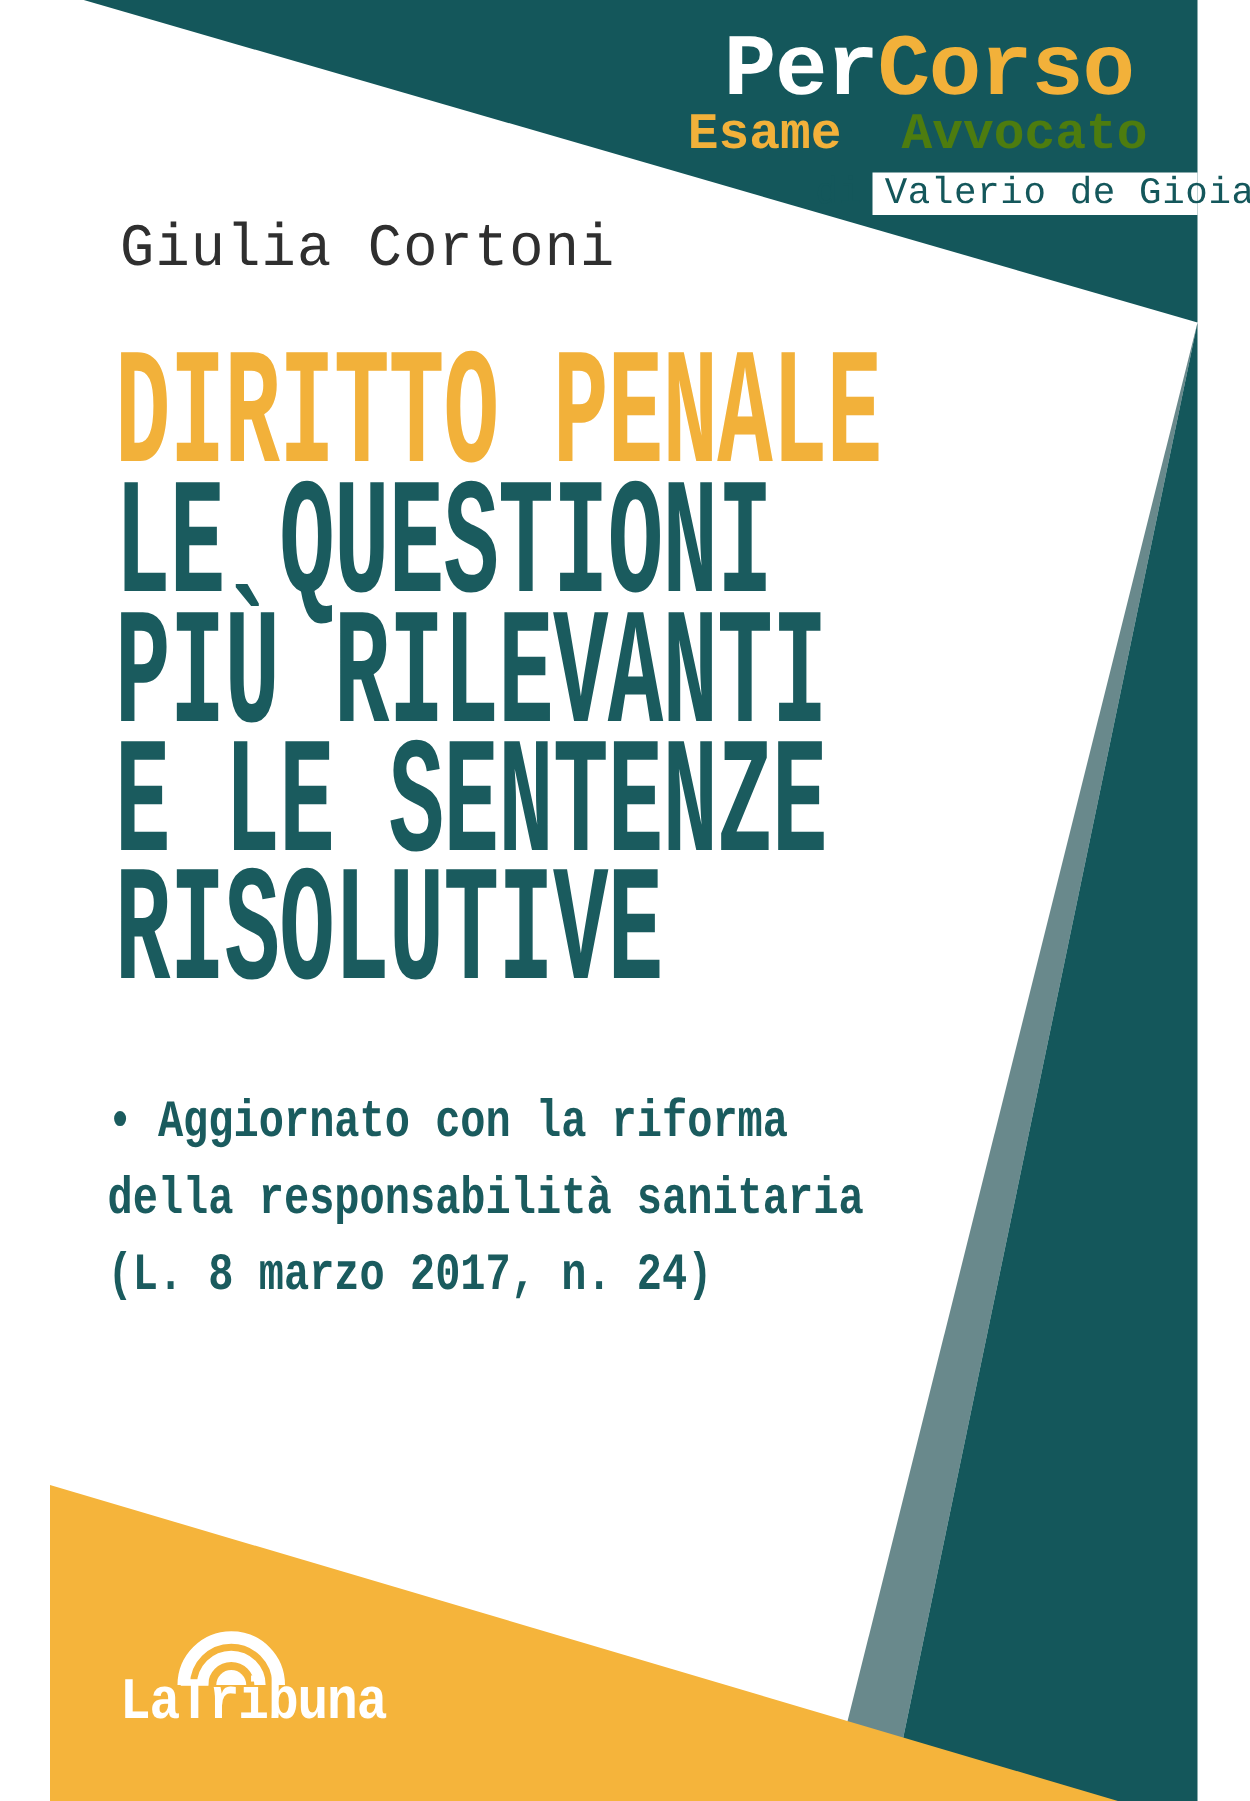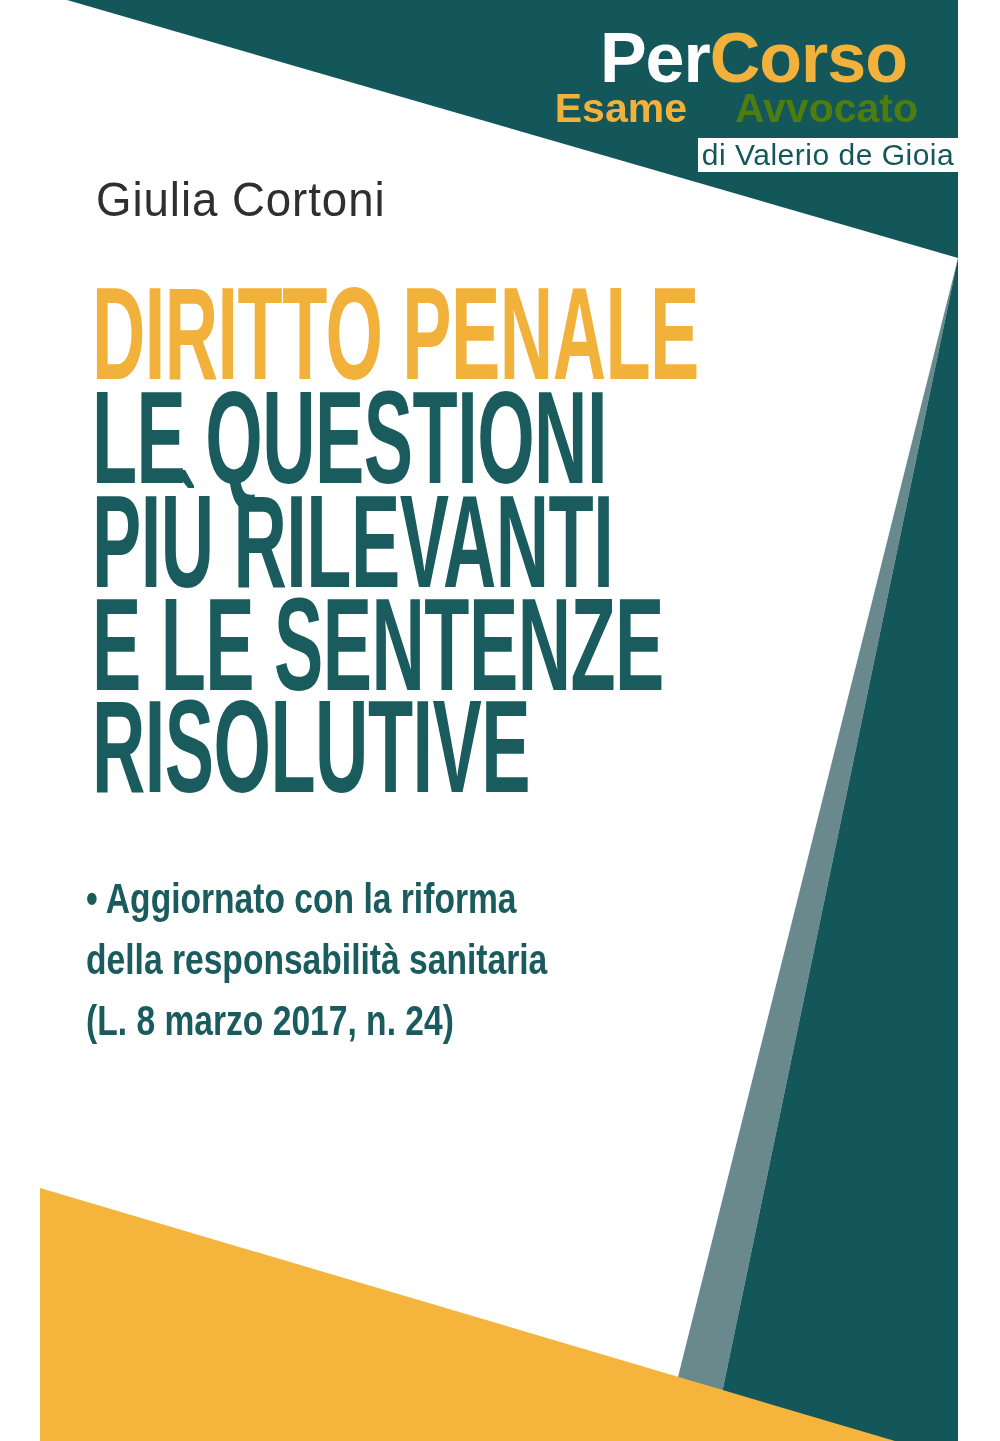--- a/index.html
+++ b/index.html
@@ -1,18 +1,18 @@
 <!DOCTYPE html>
 <html><head>
 <meta charset="utf-8">
 <style>
   html,body{margin:0;padding:0;background:#ffffff;}
   .cover{
     position:relative;width:1000px;height:1441px;background:#ffffff;
-    overflow:hidden;font-family:Liberation Sans, sans-serif;
+    overflow:hidden;font-family:Liberation Mono, monospace;
   }
   .bg{position:absolute;left:0;top:0;width:1000px;height:1441px;}
 
   
   .banner-brand{
     position:absolute;top:23px;right:93px;font-size:70px;font-weight:700;
     line-height:1;letter-spacing:-1px;white-space:nowrap;
   }
   .banner-brand .part-white{color:#ffffff;}
   .banner-brand .part-yellow{color:#F2B13A;}
@@ -92,14 +92,22 @@
   <div class="title-line title-teal tt1">PIÙ RILEVANTI</div>
   <div class="title-line title-teal tt2">E LE SENTENZE</div>
   <div class="title-line title-teal tt3">RISOLUTIVE</div>
 
   <div class="subtitle">
     <div>• Aggiornato con la riforma</div>
     <div>della responsabilità sanitaria</div>
     <div>(L. 8 marzo 2017, n. 24)</div>
   </div>
 
+  <div class="publisher-logo">
+    <svg class="publisher-arcs" width="98" height="57" viewBox="0 0 98 57" aria-hidden="true">
+      <path d="M11 57 A38 38 0 0 1 87 57" fill="none" stroke="#ffffff" stroke-width="10"></path>
+      <path d="M26 57 A23 23 0 0 1 72 57" fill="none" stroke="#ffffff" stroke-width="9"></path>
+      <path d="M37 57 A12 12 0 0 1 61 57 Z" fill="#ffffff"></path>
+    </svg>
+    <div class="publisher-name">LaTribuna</div>
+  </div>
 
 </div>
 
 </body></html>

